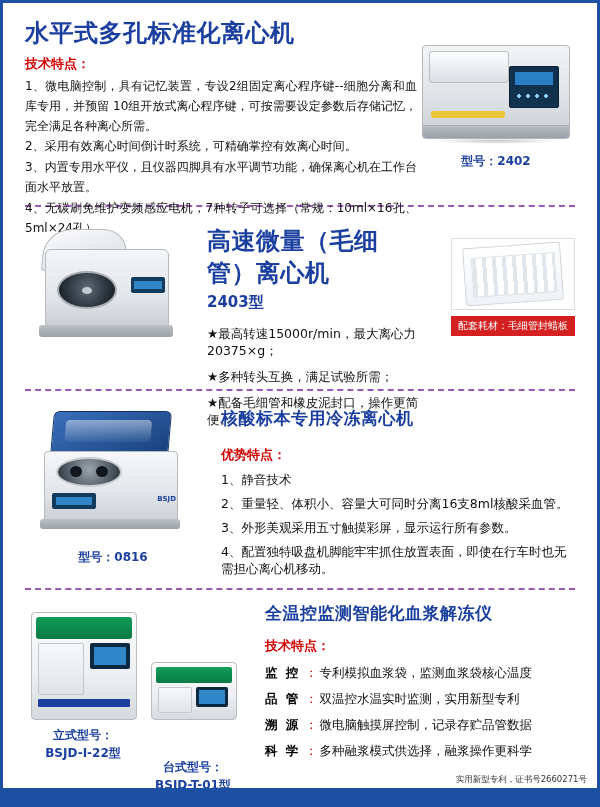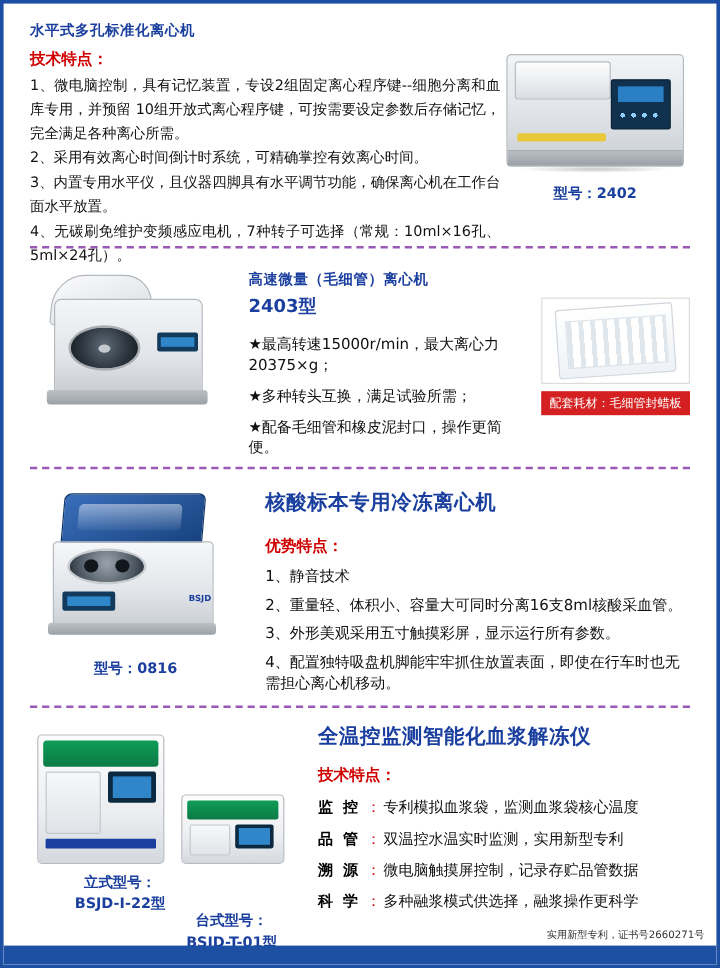--- a/index.html
+++ b/index.html
@@ -38,21 +38,21 @@
     height: 0;
     border-top: 2px dashed #9b59b6;
     margin: 6px 0 6px 0;
   }
   .title {
     color: #1a3f9e;
     font-weight: bold;
     letter-spacing: 0.5px;
   }
   .t-big {
-    font-size: 12px;
+    font-size: 24px;
   }
   .t-mid {
     font-size: 17px;
   }
   .subtitle {
     color: #1a3f9e;
     font-size: 15px;
     font-weight: bold;
     margin-top: 4px;
   }
@@ -169,21 +169,21 @@
     width: 150px;
     text-align: center;
   }
   .sec2 .txt {
     position: absolute;
     left: 182px; top: 12px;
     right: 150px;
   }
   .sec2 .consum {
     position: absolute;
-    right: 0; top: 35px;
+    right: 0; top: 25px;
     width: 124px;
     text-align: center;
   }
 
   
   .mach2 {
     position: relative;
     width: 138px; height: 118px;
     margin: 0 auto;
   }
@@ -428,21 +428,21 @@
     width: 220px;
   }
   .lbl {
     position: absolute;
     color: #1a3f9e;
     font-size: 12px;
     font-weight: bold;
     text-align: center;
     line-height: 1.5;
   }
-  .lbl.a { left: 21px; width: 108px; }
+  .lbl.a { left: 4px; width: 108px; }
   .lbl.b { left: 118px; width: 100px; margin-top: 32px; }
 
   .spec-row {
     display: flex;
     margin-bottom: 9px;
     font-size: 12.5px;
     color: #111;
     align-items: baseline;
   }
   .spec-key {

